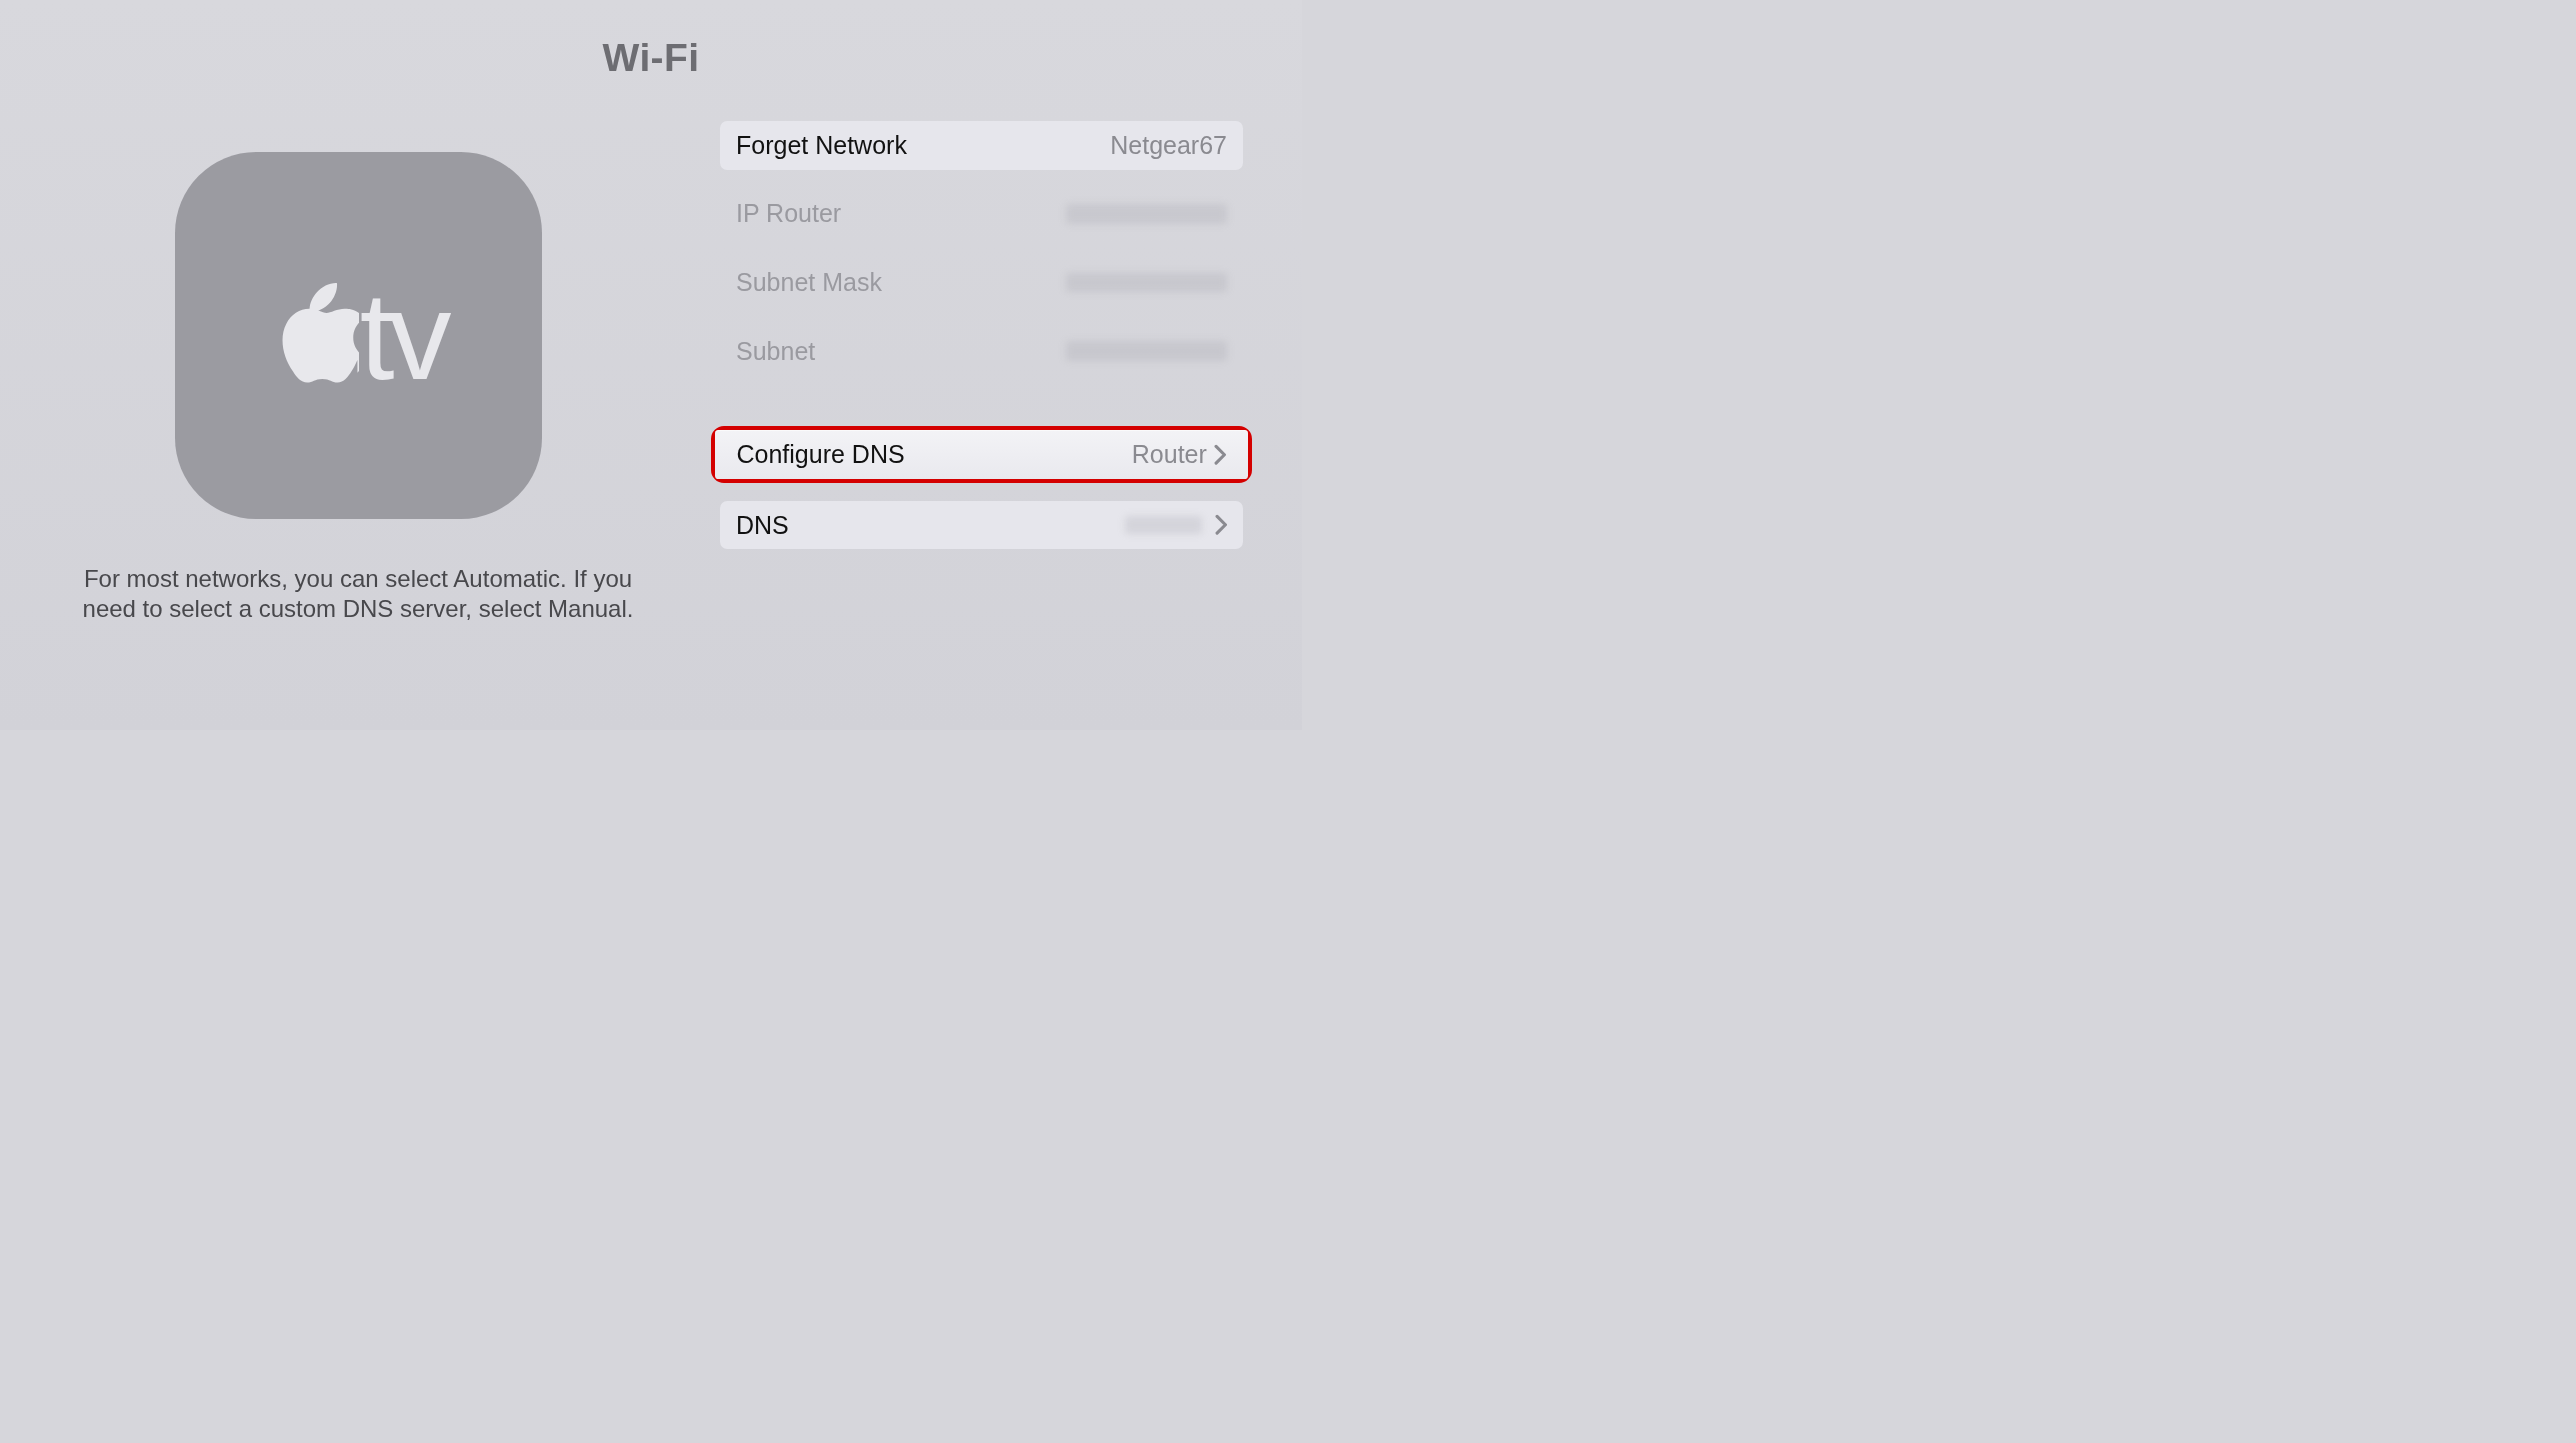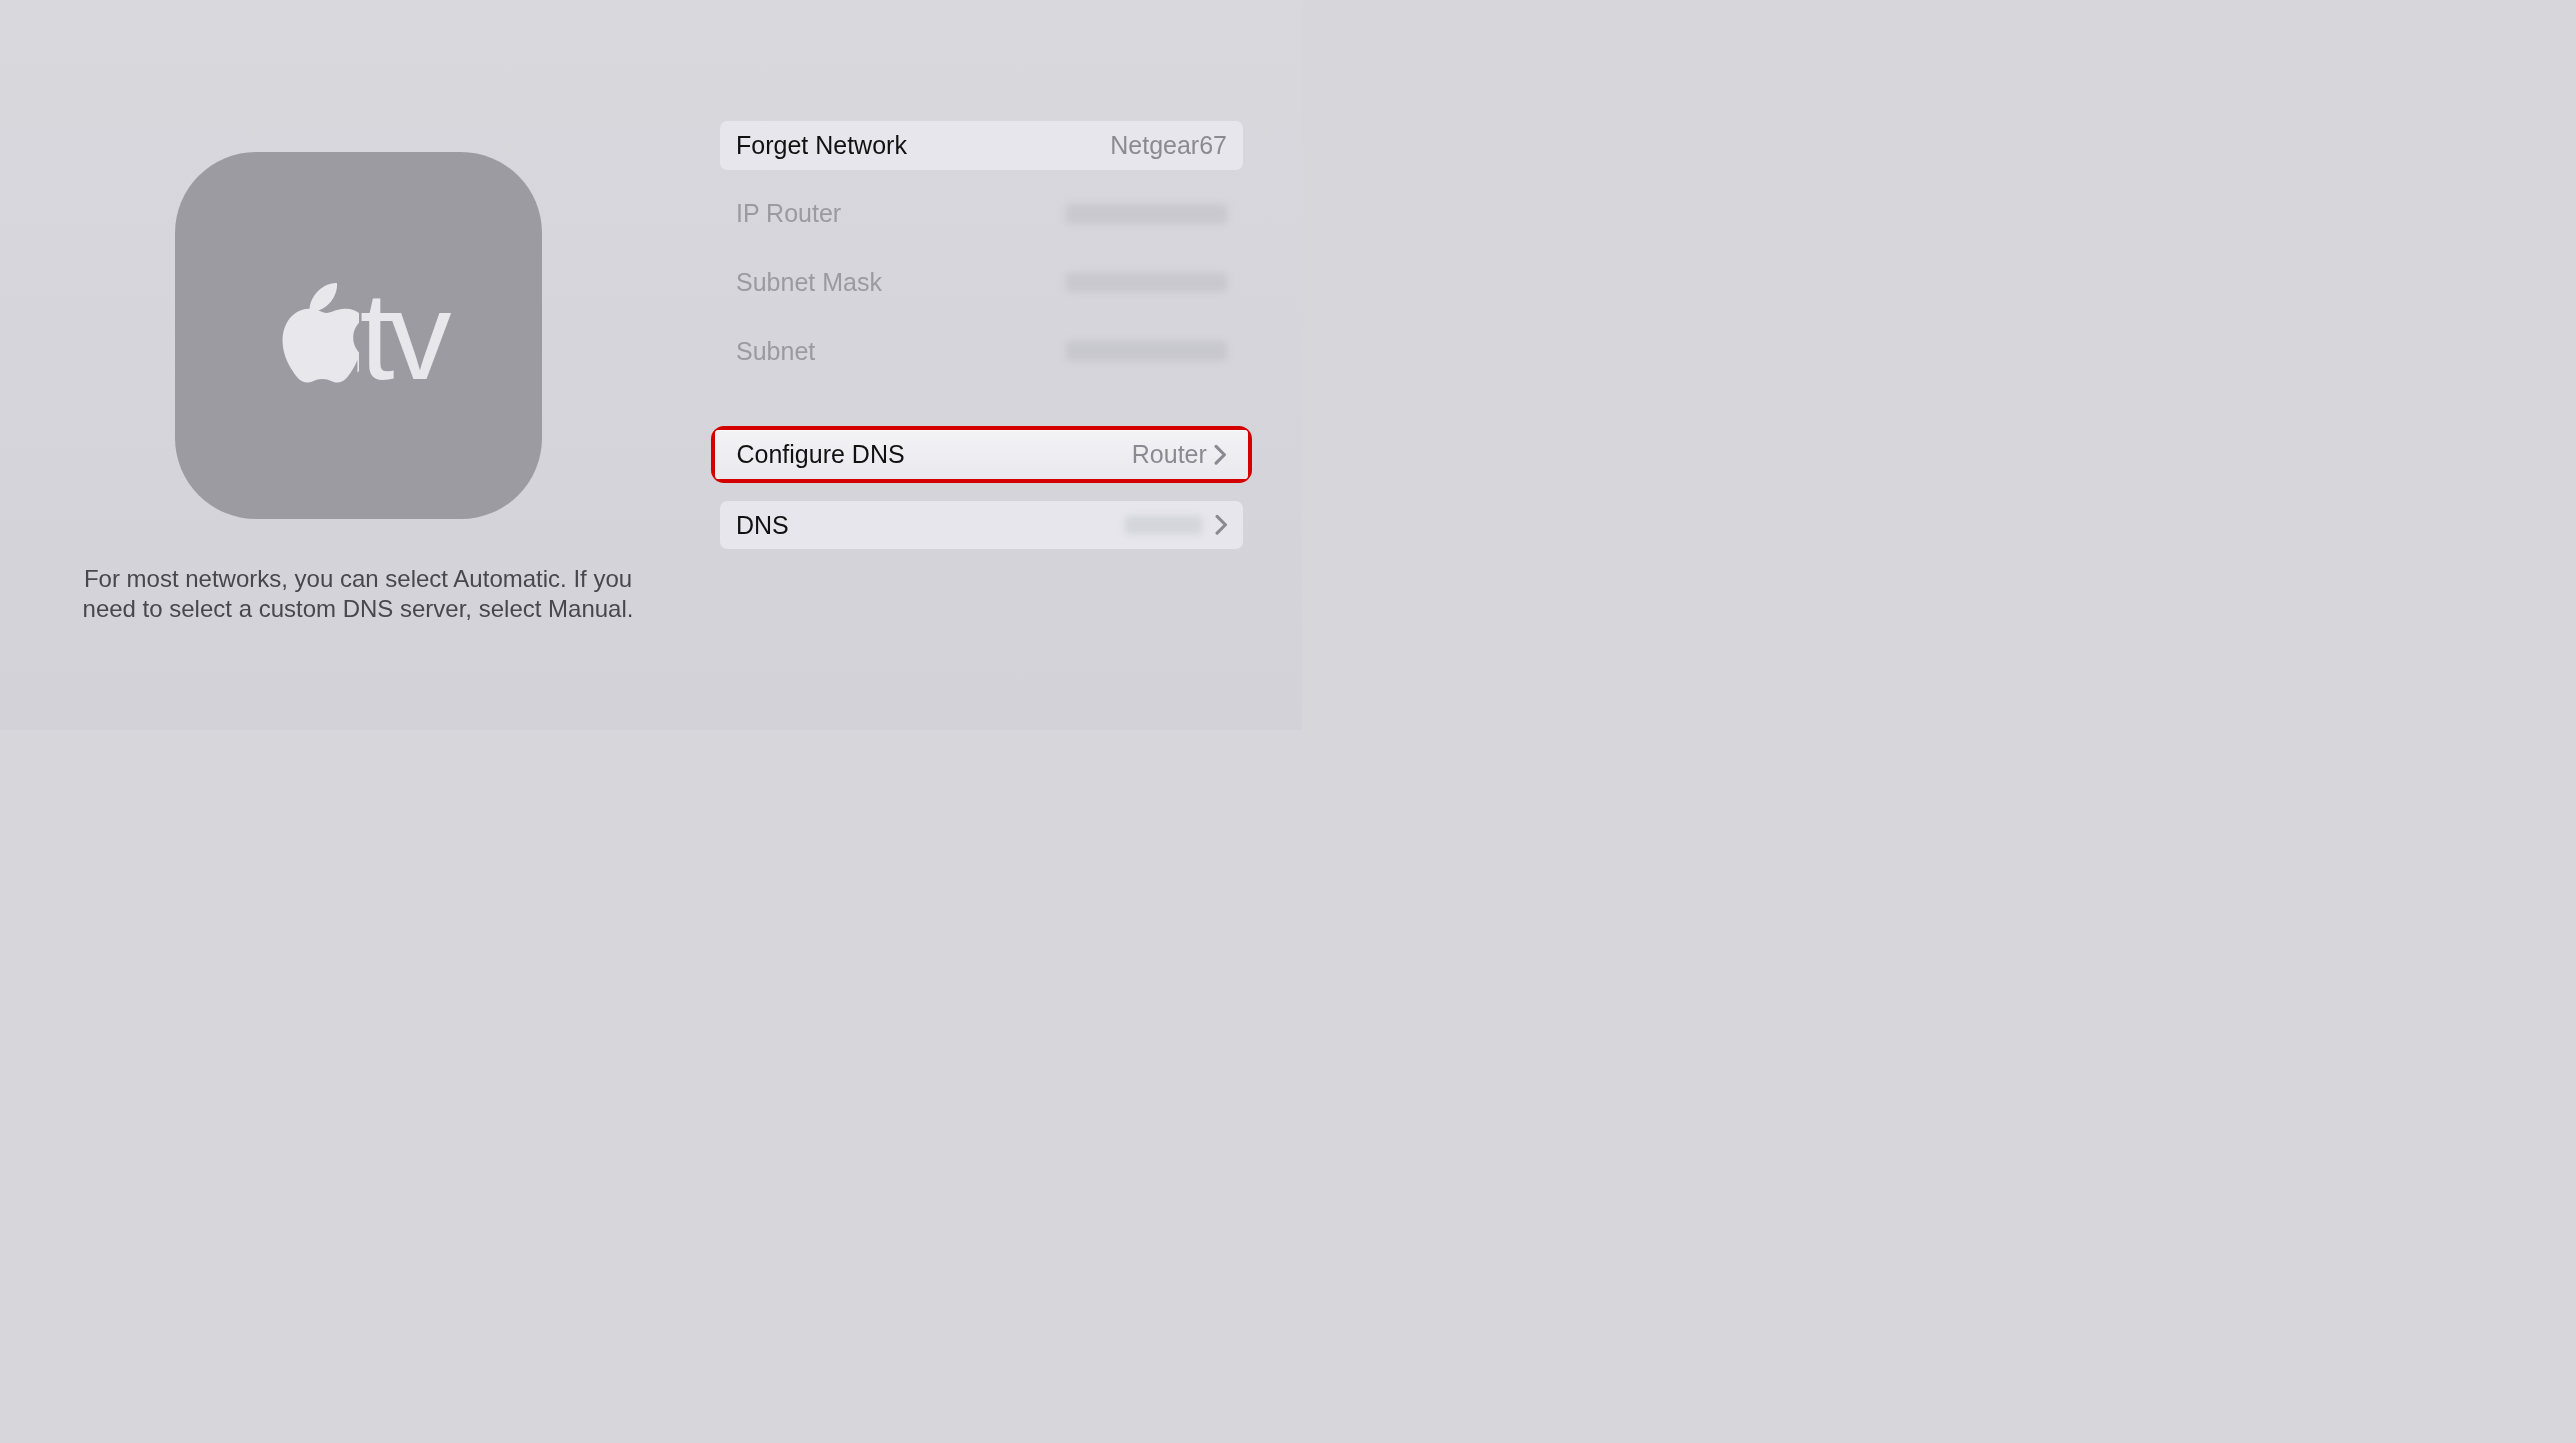--- a/index.html
+++ b/index.html
@@ -111,20 +111,21 @@
     .blur-box.narrow { width: 77px; height: 18px; margin-right: 5.4px; }
 
     .gap { height: 12.5px; }
 
   </style>
 </head>
 <body>
 
 <div class="screen">
 
+  <div class="title">Wi-Fi</div>
 
   <div class="left">
     <div class="tile">
       <span>
         <svg width="89" height="107" viewBox="0 0 170 200" fill="#e8e8ec" aria-hidden="true">
           <path d="M128 0c1 14-5 28-14 38-9 10-24 18-38 17-2-14 5-28 14-38C99 7 115-1 128 0zM167 147c-4 9-6 13-11 21-7 11-15 22-27 22-11 0-14-7-29-7s-18 7-29 7c-12 0-20-10-27-21C25 142 17 105 31 78c9-18 26-29 44-29 13 0 25 8 33 8 8 0 22-9 37-8 6 0 24 2 35 18-1 1-21 12-21 37 0 29 26 39 26 39-1 2-4 14-18 28z"></path>
         </svg>
       </span>
       <span class="tv-text">tv</span>
     </div>

